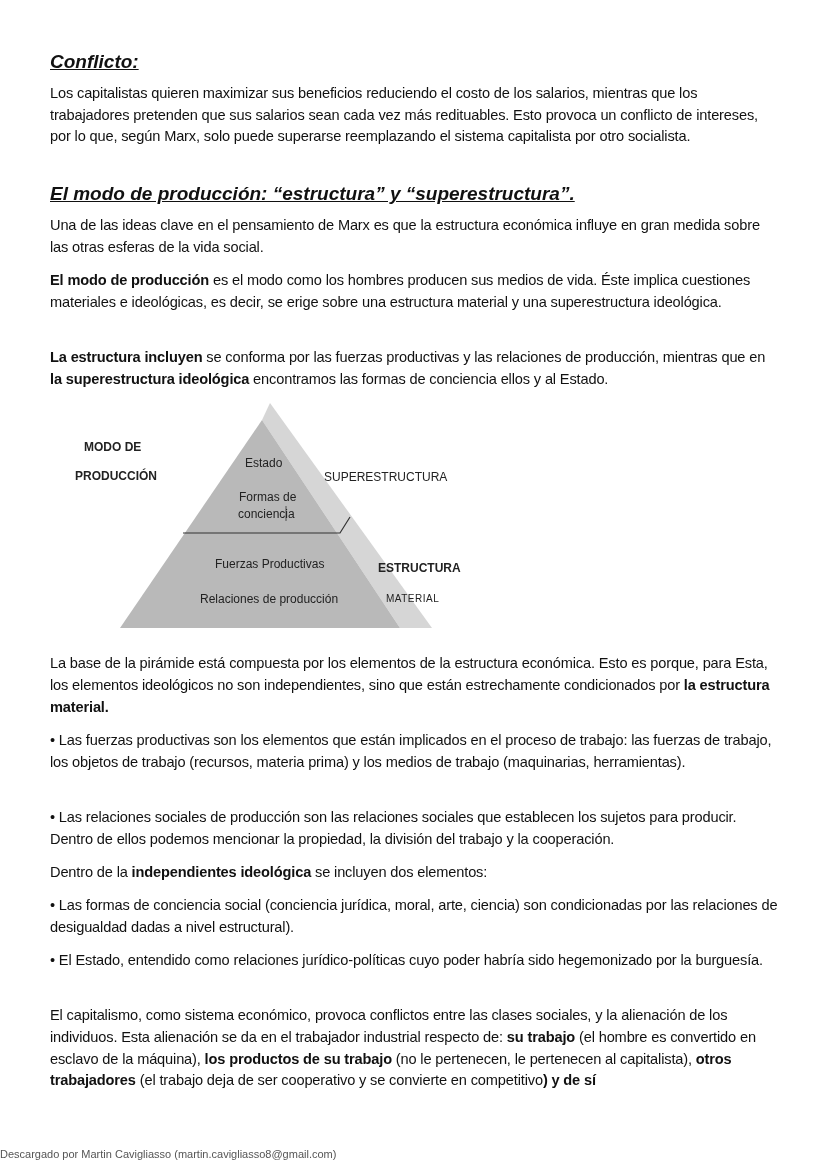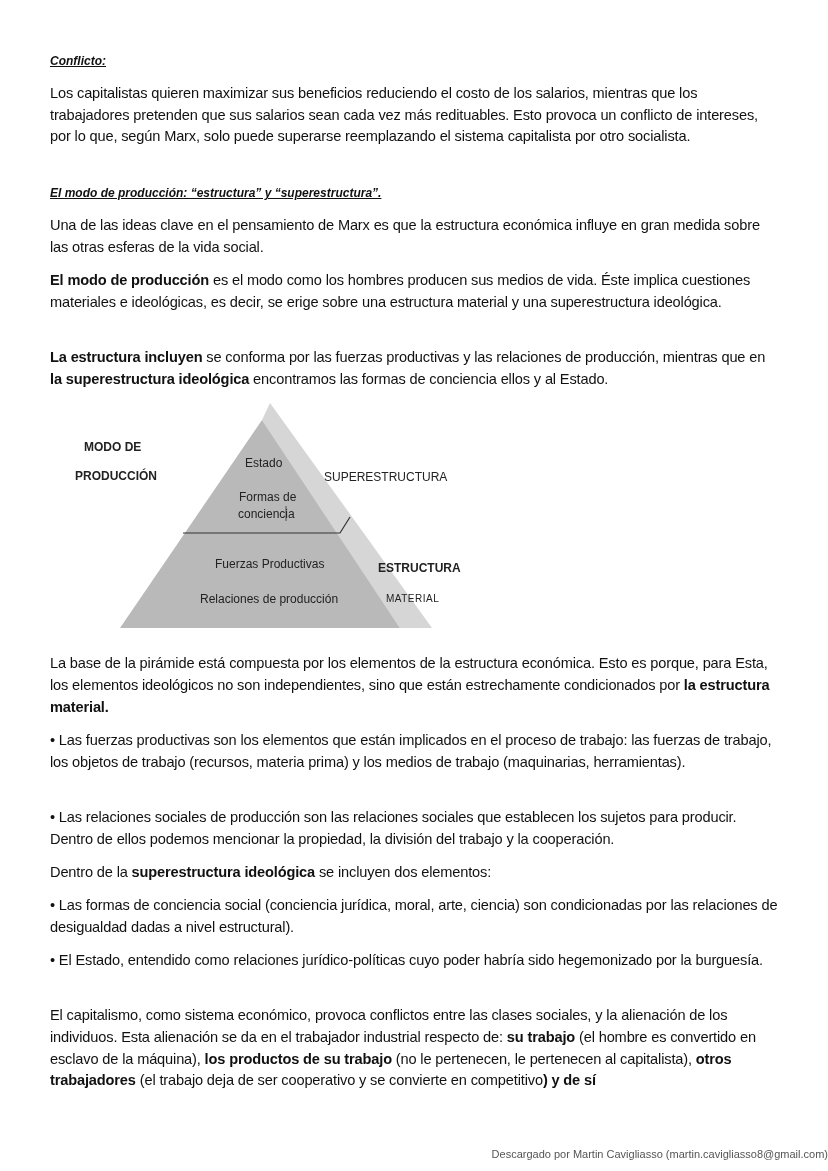--- a/index.html
+++ b/index.html
@@ -1,26 +1,26 @@
 <!DOCTYPE html>
 <html><head>
 <meta charset="utf-8">
 <style>
   html, body { margin:0; padding:0; background:#ffffff; }
   body { width:828px; height:1171px; position:relative; overflow:hidden;
          font-family:"Liberation Sans", sans-serif; color:#111; }
   .p { font-size:14.6px; line-height:21.8px; margin:0; letter-spacing:-0.15px; }
-  .h { font-size:12px; line-height:21.8px; font-weight:bold; font-style:italic;
+  .h { font-size:19px; line-height:21.8px; font-weight:bold; font-style:italic;
        text-decoration:underline; margin:0; }
   b { font-weight:bold; }
   .abs { position:absolute; left:50px; width:730px; }
   .diagram { position:absolute; left:60px; top:398px; width:420px; height:240px; }
   .diagram svg { position:absolute; left:0; top:0; }
   .dlabel { position:absolute; font-size:12px; color:#222; white-space:nowrap; }
-  .footer { position:absolute; left:0; width:828px; top:1148px; text-align:right;
+  .footer { position:absolute; left:0; width:828px; top:1148px; text-align:left;
             font-size:11px; color:#555; }
 </style>
 </head>
 <body>
 
 <div class="abs" style="top:51px;">
   <p class="h">Conflicto: </p>
   <p class="p" style="margin-top:10px;">Los capitalistas quieren maximizar sus beneficios reduciendo el costo de los salarios, mientras que los trabajadores pretenden que sus salarios sean cada vez más redituables. Esto provoca un conflicto de intereses, por lo que, según Marx, solo puede superarse reemplazando el sistema capitalista por otro socialista.</p>
 </div>
 
@@ -69,21 +69,21 @@
 
 <div class="abs" style="top:730px;">
   <p class="p">• Las fuerzas productivas son los elementos que están implicados en el proceso de trabajo: las fuerzas de trabajo, los objetos de trabajo (recursos, materia prima) y los medios de trabajo (maquinarias, herramientas).</p>
 </div>
 
 <div class="abs" style="top:807px;">
   <p class="p">• Las relaciones sociales de producción son las relaciones sociales que establecen los sujetos para producir. Dentro de ellos podemos mencionar la propiedad, la división del trabajo y la cooperación.</p>
 </div>
 
 <div class="abs" style="top:862px;">
-  <p class="p"><span>Dentro de la </span><b>superestructura ideológica</b><span> se incluyen dos elementos:</span></p>
+  <p class="p"><span>Dentro de la </span><b>independientes ideológica</b><span> se incluyen dos elementos:</span></p>
 </div>
 
 <div class="abs" style="top:895px;">
   <p class="p">• Las formas de conciencia social (conciencia jurídica, moral, arte, ciencia) son condicionadas por las relaciones de desigualdad dadas a nivel estructural).</p>
 </div>
 
 <div class="abs" style="top:950px;">
   <p class="p">• El Estado, entendido como relaciones jurídico-políticas cuyo poder habría sido hegemonizado por la burguesía.</p>
 </div>
 

